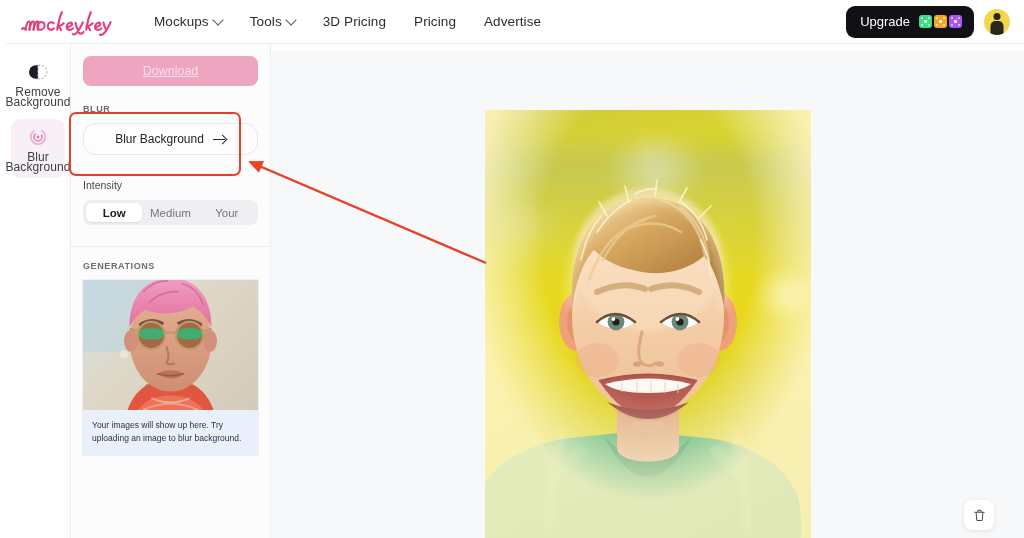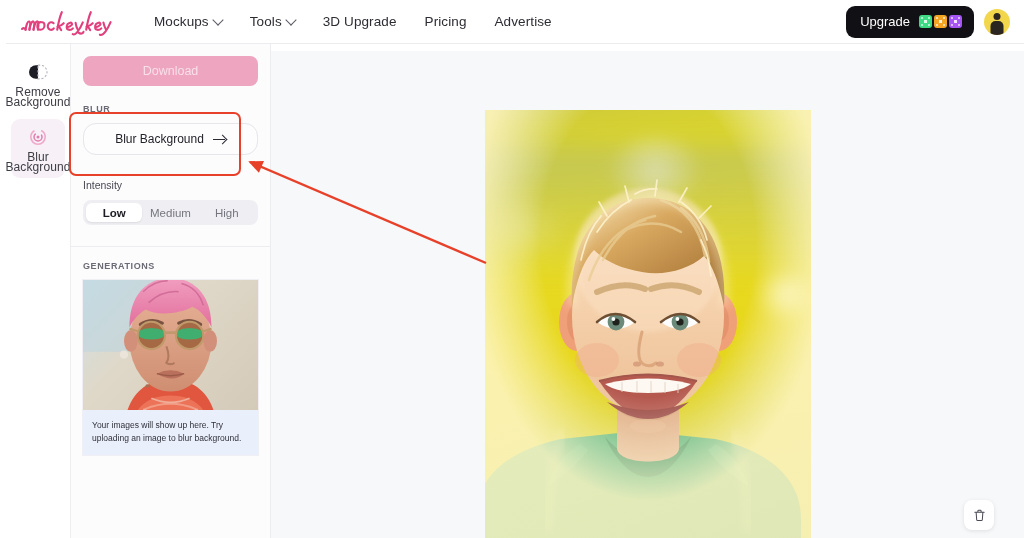--- a/index.html
+++ b/index.html
@@ -183,20 +183,21 @@
     background: #eda5c0;
     color: #f9dfe9;
     font-size: 12.5px;
     font-weight: 500;
     display: flex;
     align-items: center;
     justify-content: center;
     cursor: default;
     margin-bottom: 14px;
     flex: 0 0 auto;
+    text-decoration: underline;
   }
 
   .section-title {
     font-size: 9px;
     letter-spacing: .6px;
     color: #6b6b76;
     font-weight: 600;
     margin-bottom: 9px;
   }
 
@@ -396,21 +397,21 @@
     <div class="nav">
       <div class="nav-item">
         <span>Mockups</span>
         <span class="chev"></span>
       </div>
       <div class="nav-item">
         <span>Tools</span>
         <span class="chev"></span>
       </div>
       <div class="nav-item">
-        <span>3D Upgrade</span>
+        <span>3D Pricing</span>
       </div>
       <div class="nav-item">
         <span>Pricing</span>
       </div>
       <div class="nav-item">
         <span>Advertise</span>
       </div>
     </div>
 
     <div class="header-right">
@@ -469,21 +470,21 @@
           <span>Blur Background</span>
           <span class="arrow-r"></span>
         </div>
       </div>
 
       <div class="intensity-wrap">
         <div class="intensity-label">Intensity</div>
         <div class="segmented">
           <div class="seg active">Low</div>
           <div class="seg">Medium</div>
-          <div class="seg">High</div>
+          <div class="seg">Your</div>
         </div>
       </div>
 
       <div class="divider"></div>
 
       <div class="section-title gen-title">GENERATIONS</div>
 
       <div class="gen-card">
         <div class="gen-thumb">
           <svg width="100%" height="100%" viewBox="0 0 128 130" preserveAspectRatio="xMidYMid slice">

